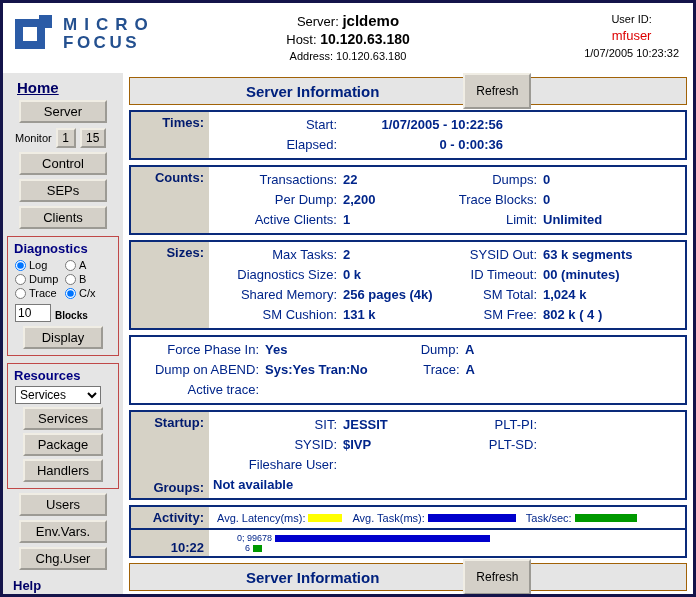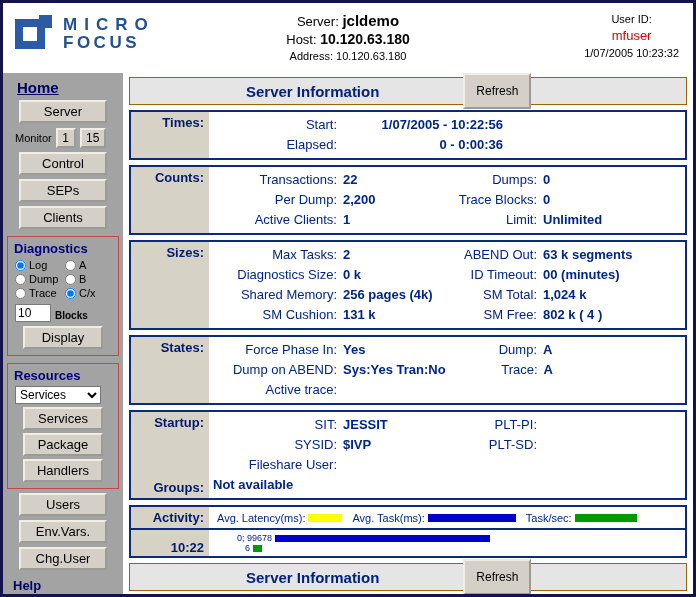--- a/index.html
+++ b/index.html
@@ -20,21 +20,21 @@
   .hdr-center{position:absolute;left:50%;top:9px;transform:translateX(-50%);text-align:center;white-space:nowrap}
   .hdr-center .l1{font-size:13px}
   .hdr-center .l1 b{font-size:15px}
   .hdr-center .l2{font-size:13px;margin-top:2px}
   .hdr-center .l2 b{font-size:14px}
   .hdr-center .l3{font-size:11px;margin-top:3px}
   .hdr-right{position:absolute;right:14px;top:10px;text-align:center;font-size:11px}
   .hdr-right .uid{color:#dd0000;font-size:13px;margin:3px 0 4px}
   
   .body-row{display:flex;height:524px}
-  .sidebar{flex:0 0 120px;background:#a3a3a3;padding-top:4px;box-sizing:border-box}
+  .sidebar{flex:0 0 120px;background:#e5e5e5;padding-top:4px;box-sizing:border-box}
   .main{flex:1;padding:4px 6px 0 6px}
   
   .home-link{display:block;margin:2px 0 4px 14px;font-size:15px;font-weight:bold;color:#000066;text-decoration:underline;cursor:pointer}
   .sb-btn{display:block;width:88px;margin:4px auto 0;padding:2px 0;background:#d4d0c8;border:2px outset #f0ede4;font-size:13px;text-align:center;font-family:"Liberation Sans",sans-serif;cursor:pointer}
   .monitor-row{display:flex;align-items:center;margin:5px 0 1px 12px;font-size:11px}
   .mini-btn{margin-left:4px;width:20px;padding:1px 0;background:#d4d0c8;border:2px outset #f0ede4;font-size:12px;text-align:center;font-family:"Liberation Sans",sans-serif;cursor:pointer}
   .mini-btn.w2{width:26px}
   .group-box{border:1px solid #c04848;margin:7px 4px 0;padding:2px 0 6px}
   .group-title{color:#000080;font-weight:bold;font-size:13px;margin:2px 0 3px 6px}
   .radio-row{display:flex;margin:2px 0 2px 7px;font-size:11px}
@@ -221,21 +221,21 @@
         </div>
       </div>
     </div>
 
     <div class="section">
       <div class="sec-label">Sizes:</div>
       <div class="sec-content">
         <div class="pair-row">
           <span class="pl">Max Tasks:</span>
           <span class="pv">2</span>
-          <span class="pr">ABEND Out:</span>
+          <span class="pr">SYSID Out:</span>
           <span class="prv">63 k segments</span>
         </div>
         <div class="pair-row">
           <span class="pl">Diagnostics Size:</span>
           <span class="pv">0 k</span>
           <span class="pr">ID Timeout:</span>
           <span class="prv">00 (minutes)</span>
         </div>
         <div class="pair-row">
           <span class="pl">Shared Memory:</span>
@@ -246,21 +246,20 @@
         <div class="pair-row">
           <span class="pl">SM Cushion:</span>
           <span class="pv">131 k</span>
           <span class="pr">SM Free:</span>
           <span class="prv">802 k ( 4 )</span>
         </div>
       </div>
     </div>
 
     <div class="section">
-      <div class="sec-label">States:</div>
       <div class="sec-content">
         <div class="pair-row">
           <span class="pl">Force Phase In:</span>
           <span class="pv">Yes</span>
           <span class="pr">Dump:</span>
           <span class="prv">A</span>
         </div>
         <div class="pair-row">
           <span class="pl">Dump on ABEND:</span>
           <span class="pv">Sys:Yes Tran:No</span>

